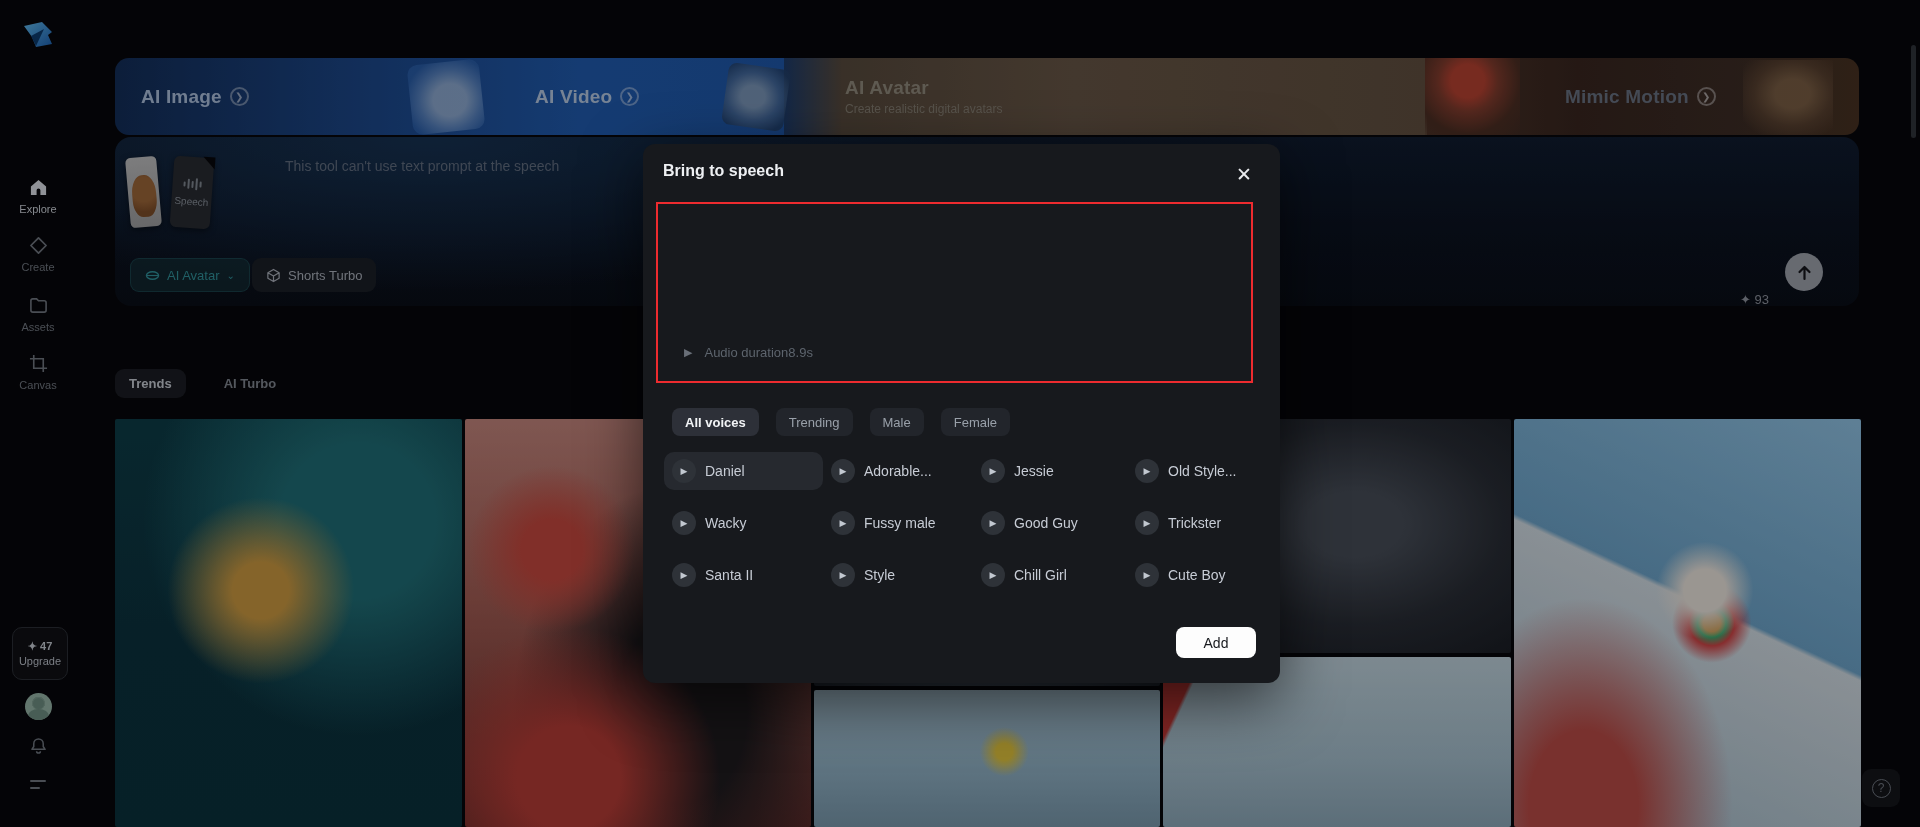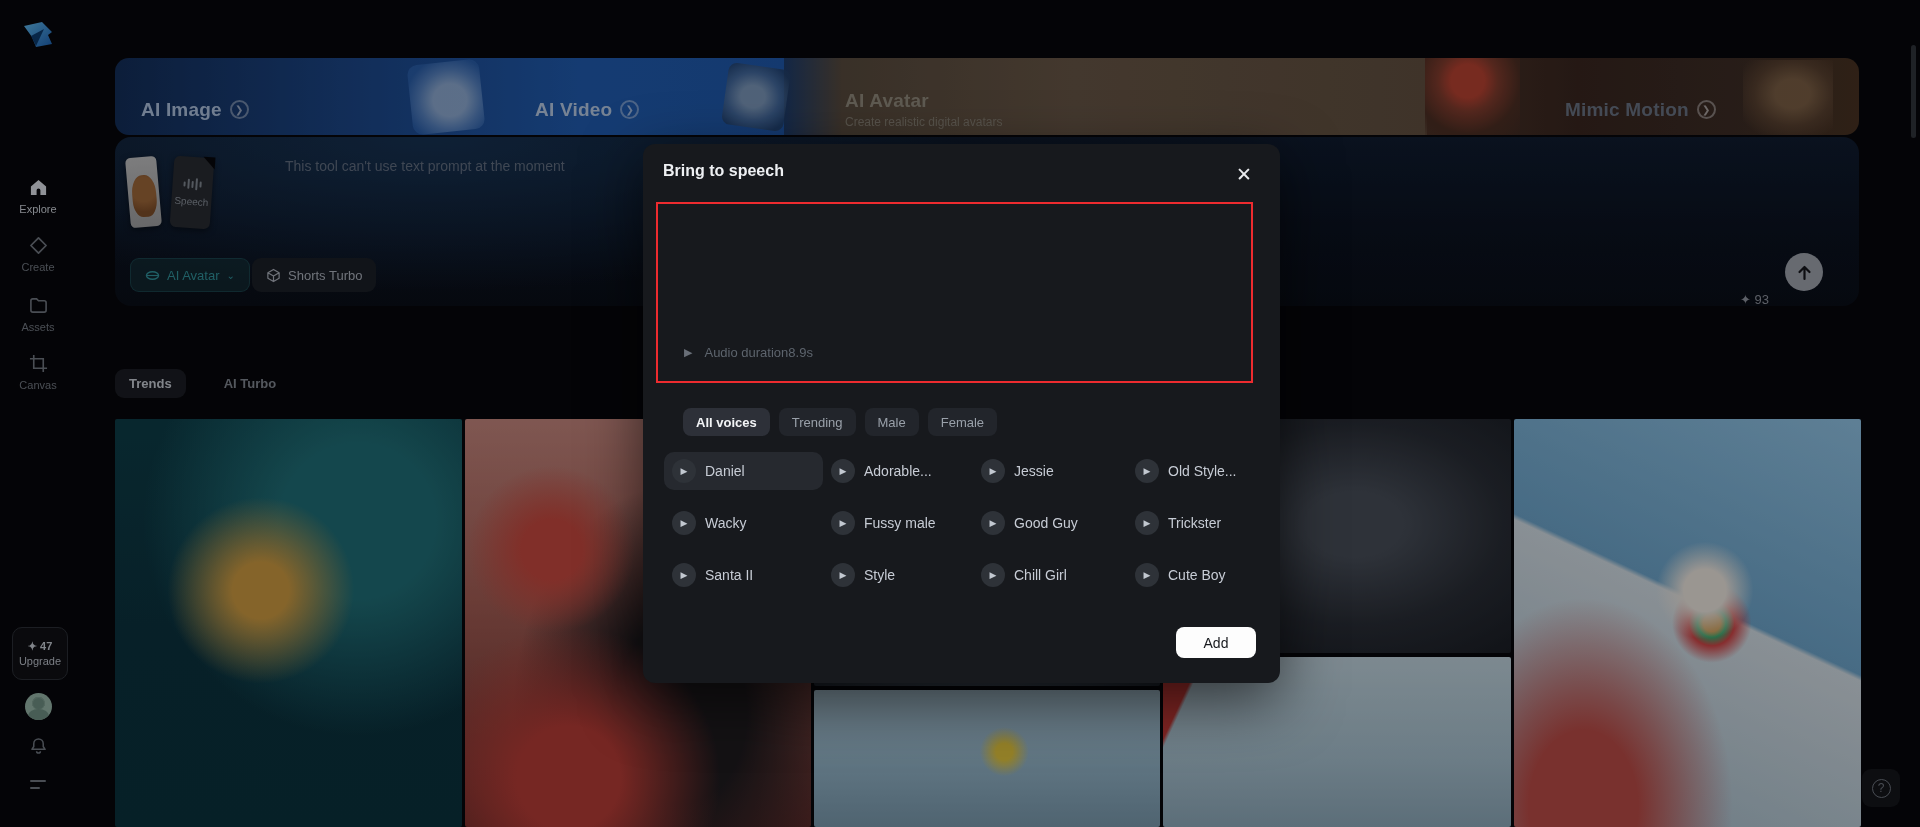--- a/index.html
+++ b/index.html
@@ -29,21 +29,21 @@
 
   
   .banner { position:absolute; left:115px; top:58px; width:1744px; height:77px; border-radius:14px; overflow:hidden; }
   .bn-blue { position:absolute; left:0; top:0; width:670px; height:77px; background:linear-gradient(90deg,#122c55 0%, #1a4483 35%, #1f59ab 70%, #1e56a6 100%); }
   .bn-brown { position:absolute; left:669px; top:0; width:644px; height:77px; background:linear-gradient(90deg,#1c3a66 0%, #55483a 9%, #655443 45%, #5e4d3c 100%); }
   .bn-dark { position:absolute; left:1312px; top:0; width:432px; height:77px; background:linear-gradient(90deg,#4a3226 0%, #37241c 35%, #3a2a22 70%, #46301f 100%); }
   .whale-illo { position:absolute; left:295px; top:4px; width:72px; height:70px; border-radius:10px; background:radial-gradient(ellipse at 55% 55%, #9db6d6 0 30%, #5c86c0 55%, #2a5ea8 80%); transform:rotate(-6deg); opacity:.85; }
   .jet-illo { position:absolute; left:610px; top:8px; width:62px; height:62px; border-radius:8px; background:radial-gradient(ellipse at 45% 50%, #8fa3b8 0 25%, #4a6a94 55%, #223f66 85%); transform:rotate(8deg); opacity:.8; }
   .girl-illo { position:absolute; left:1310px; top:0; width:95px; height:77px; background:radial-gradient(circle at 45% 30%, #b4402e 0 22%, #7e3a2a 40%, #4a2c20 70%, rgba(58,42,34,0) 100%); }
   .sil-illo { position:absolute; left:1628px; top:2px; width:90px; height:75px; background:radial-gradient(ellipse at 55% 45%, #8a6b4c 0 25%, #5c4430 55%, rgba(58,42,34,0) 85%); opacity:.75; }
-  .bn-tab { position:absolute; top:0; height:77px; display:flex; align-items:center; gap:8px; cursor:pointer;margin-top:13px; }
+  .bn-tab { position:absolute; top:0; height:77px; display:flex; align-items:center; gap:8px; cursor:pointer; }
   .bn-lbl { font-weight:700; font-size:19px; letter-spacing:.2px; }
   .chev-circle { width:19px; height:19px; border-radius:50%; border:2px solid rgba(255,255,255,.38); color:rgba(255,255,255,.55); font-size:10px; display:flex; align-items:center; justify-content:center; }
   .tab-image { left:26px; } .tab-image .bn-lbl { color:#a9bdd8; }
   .tab-video { left:420px; } .tab-video .bn-lbl { color:#b3c6de; }
   .tab-avatar { left:730px; flex-direction:column; align-items:flex-start; justify-content:center; gap:3px; }
   .tab-avatar .row { display:flex; align-items:center; gap:8px; }
   .tab-avatar .bn-lbl { color:#8e8779; }
   .tab-avatar .bn-sub { font-size:12px; color:#837c6f; }
   .tab-mimic { left:1450px; } .tab-mimic .bn-lbl { color:#66707e; }
 
@@ -83,21 +83,21 @@
 
   
   .backdrop { position:absolute; inset:0; background:rgba(2,3,5,.34); z-index:40; }
   .tts-modal { position:absolute; left:643px; top:144px; width:637px; height:539px; border-radius:12px; background:#17191d; z-index:50; box-shadow:0 18px 60px rgba(0,0,0,.6); }
   .tts-title { position:absolute; left:20px; top:18px; font-size:16px; font-weight:700; color:#eef0f3; }
   .tts-close { position:absolute; left:590px; top:20px; width:22px; height:22px; color:#e9ebee; font-size:19px; line-height:22px; text-align:center; cursor:pointer; }
   .red-frame { position:absolute; left:13px; top:58px; width:597px; height:181px; border:2px solid #ee2b2f; z-index:2; pointer-events:none; }
   .tts-input { position:absolute; left:23px; top:67px; width:577px; height:163px; border-radius:8px; background:#1f2227; padding:17px 16px; font-size:14px; line-height:26px; color:#e3e6ea; cursor:text; }
   .audio-row { position:absolute; left:41px; top:201px; display:flex; align-items:center; gap:12px; color:#5d646d; font-size:13px; cursor:pointer; }
   .audio-row .ap { font-size:11px; color:#696f78; }
-  .vfilters { position:absolute; left:29px; top:264px; display:flex; gap:9px;margin-left:11px; }
+  .vfilters { position:absolute; left:29px; top:264px; display:flex; gap:17px; }
   .vchip { height:28px; padding:0 13px; border-radius:8px; background:#22252b; color:#99a0a9; font-size:13px; display:flex; align-items:center; cursor:pointer; }
   .vchip.active { background:#2d3038; color:#f2f4f6; font-weight:700; }
   .voice-grid { position:absolute; left:21px; top:308px; display:grid; grid-template-columns:159px 150px 154px 140px; grid-auto-rows:38px; row-gap:14px; }
   .voice { display:flex; align-items:center; gap:9px; padding-left:8px; border-radius:10px; cursor:pointer; }
   .voice.selected { background:#26292f; }
   .vplay { width:24px; height:24px; min-width:24px; border-radius:50%; background:#2e3238; color:#c2c8d0; font-size:9px; display:flex; align-items:center; justify-content:center; }
   .vname { font-size:14px; color:#c7ccd5; white-space:nowrap; }
   .add-btn { position:absolute; left:533px; top:483px; width:80px; height:31px; border-radius:8px; background:#fdfdfd; color:#17191d; font-size:14px; font-weight:500; display:flex; align-items:center; justify-content:center; cursor:pointer; }
 </style>
 </head>
@@ -190,21 +190,21 @@
     <div class="speech-doc">
       <span class="wave">
           <i style="height:5px"></i>
           <i style="height:10px"></i>
           <i style="height:7px"></i>
           <i style="height:12px"></i>
           <i style="height:6px"></i>
         </span>
       <span class="dlbl">Speech</span>
     </div>
-    <div class="prompt-notice">This tool can't use text prompt at the moment</div>
+    <div class="prompt-notice">This tool can't use text prompt at the speech</div>
 
     <div class="chip chip-model">
       <svg class="cico" viewBox="0 0 16 16">
           <ellipse cx="8" cy="8" rx="6.5" ry="4" fill="none" stroke="currentColor" stroke-width="1.4"></ellipse>
           <path d="M2 8 H14" stroke="currentColor" stroke-width="1.2"></path>
         </svg>
       <span>AI Avatar</span>
       <span style="font-size:10px">⌄</span>
     </div>
     <div class="chip chip-mode">

